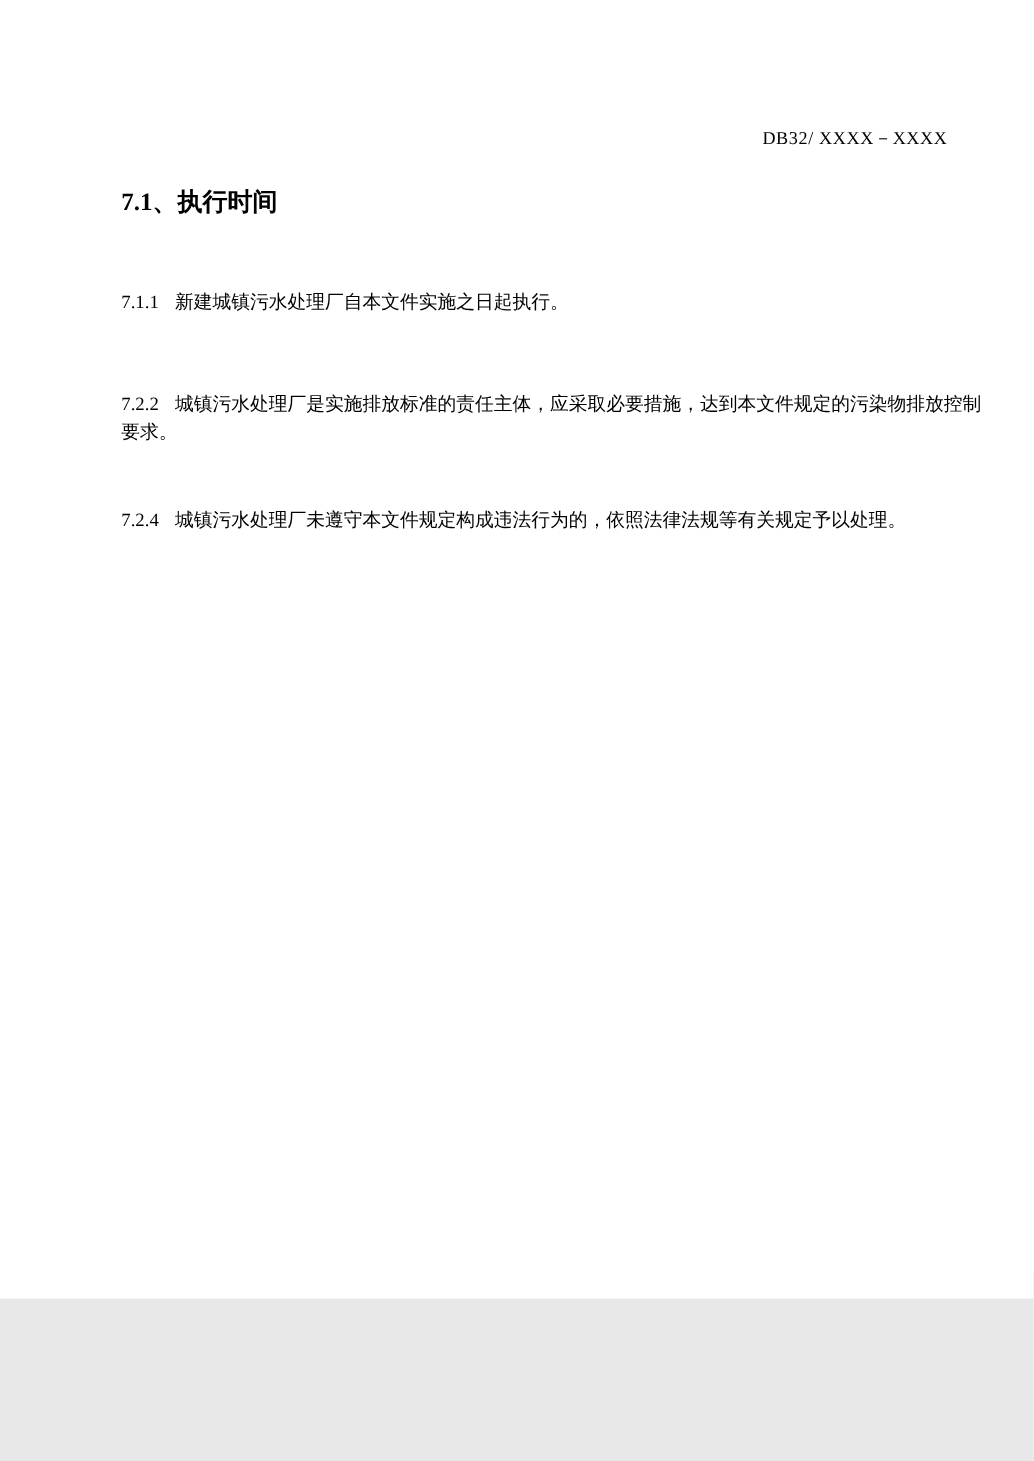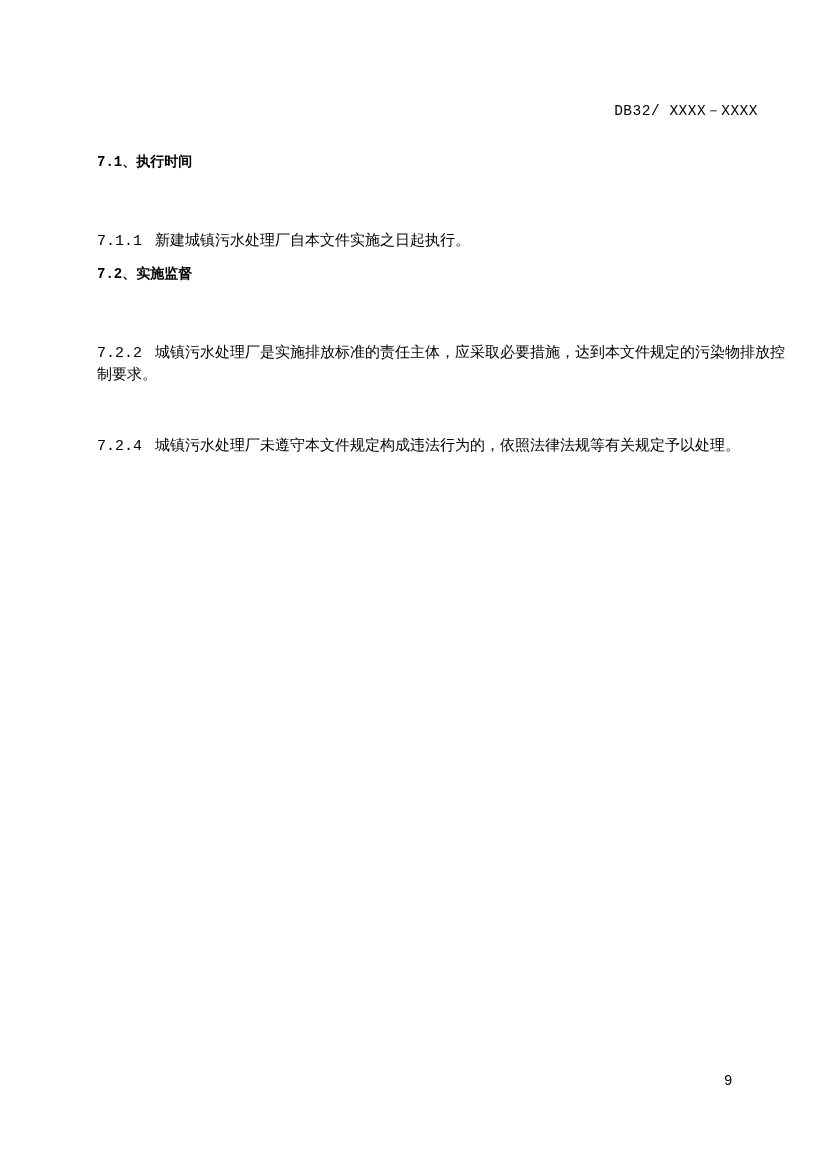--- a/index.html
+++ b/index.html
@@ -3,25 +3,25 @@
 <meta charset="utf-8">
 <style>
   html, body {
     margin: 0;
     padding: 0;
     background: #e8e8e8;
   }
   .page {
     position: relative;
     width: 827px;
-    height: 1169px;
+    height: 1039px;
     margin: 0 auto;
     background: #ffffff;
     color: #000000;
-    font-family: Liberation Mono, monospace;
+    font-family: Liberation Serif, serif;
     overflow: hidden;
   }
   .running-header {
     position: absolute;
     top: 101px;
     left: 97px;
     right: 69px;
     text-align: right;
     font-size: 14.5px;
     letter-spacing: 0.5px;
@@ -38,21 +38,21 @@
     font-size: 16px;
     font-weight: bold;
     line-height: 21px;
   }
   .chapter-heading .chapter-number {
     display: inline-block;
     margin-right: 14px;
   }
   .section-heading {
     margin: 0;
-    font-size: 14px;
+    font-size: 20px;
     font-weight: bold;
     line-height: 20px;
   }
   .section-heading-71 { margin-top: 24px; }
   .section-heading-72 { margin-top: 10px; }
   .clauses {
     margin-top: 11px;
   }
   .clause {
     margin: 0;
@@ -86,21 +86,20 @@
 
 
     <h2 class="section-heading section-heading-71">7.1、执行时间</h2>
 
     <div class="clauses">
       <p class="clause">
         <span class="clause-number">7.1.1</span><span>新建城镇污水处理厂自本文件实施之日起执行。</span>
       </p>
     </div>
 
-    <h2 class="section-heading section-heading-72">7.2、实施监督</h2>
 
     <div class="clauses">
       <p class="clause">
         <span class="clause-number">7.2.2</span><span>城镇污水处理厂是实施排放标准的责任主体，应采取必要措施，达到本文件规定的污染物排放控制要求。</span>
       </p>
       <p class="clause">
         <span class="clause-number">7.2.4</span><span>城镇污水处理厂未遵守本文件规定构成违法行为的，依照法律法规等有关规定予以处理。</span>
       </p>
     </div>
 

